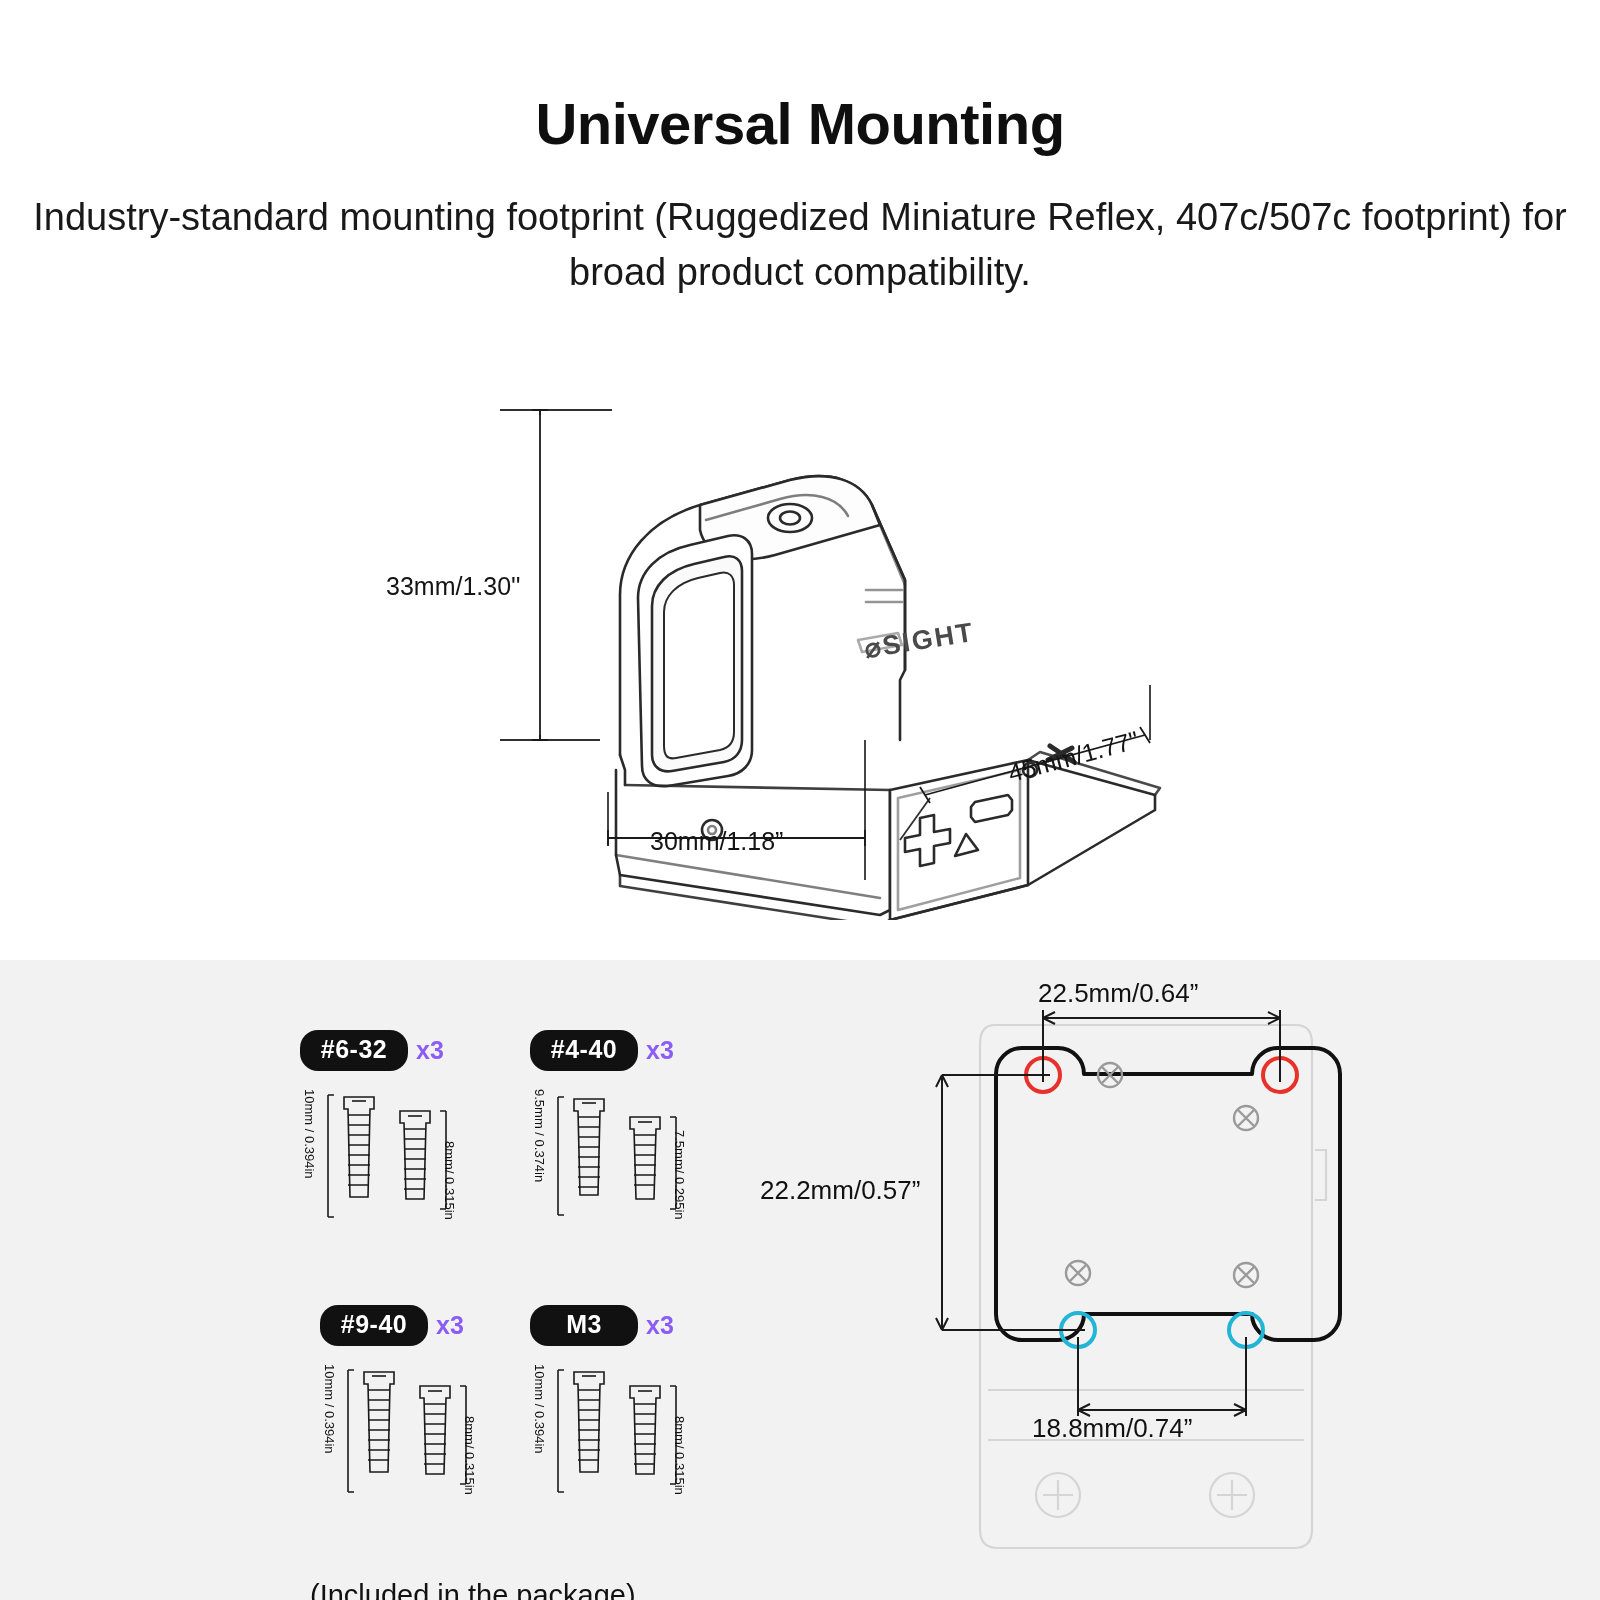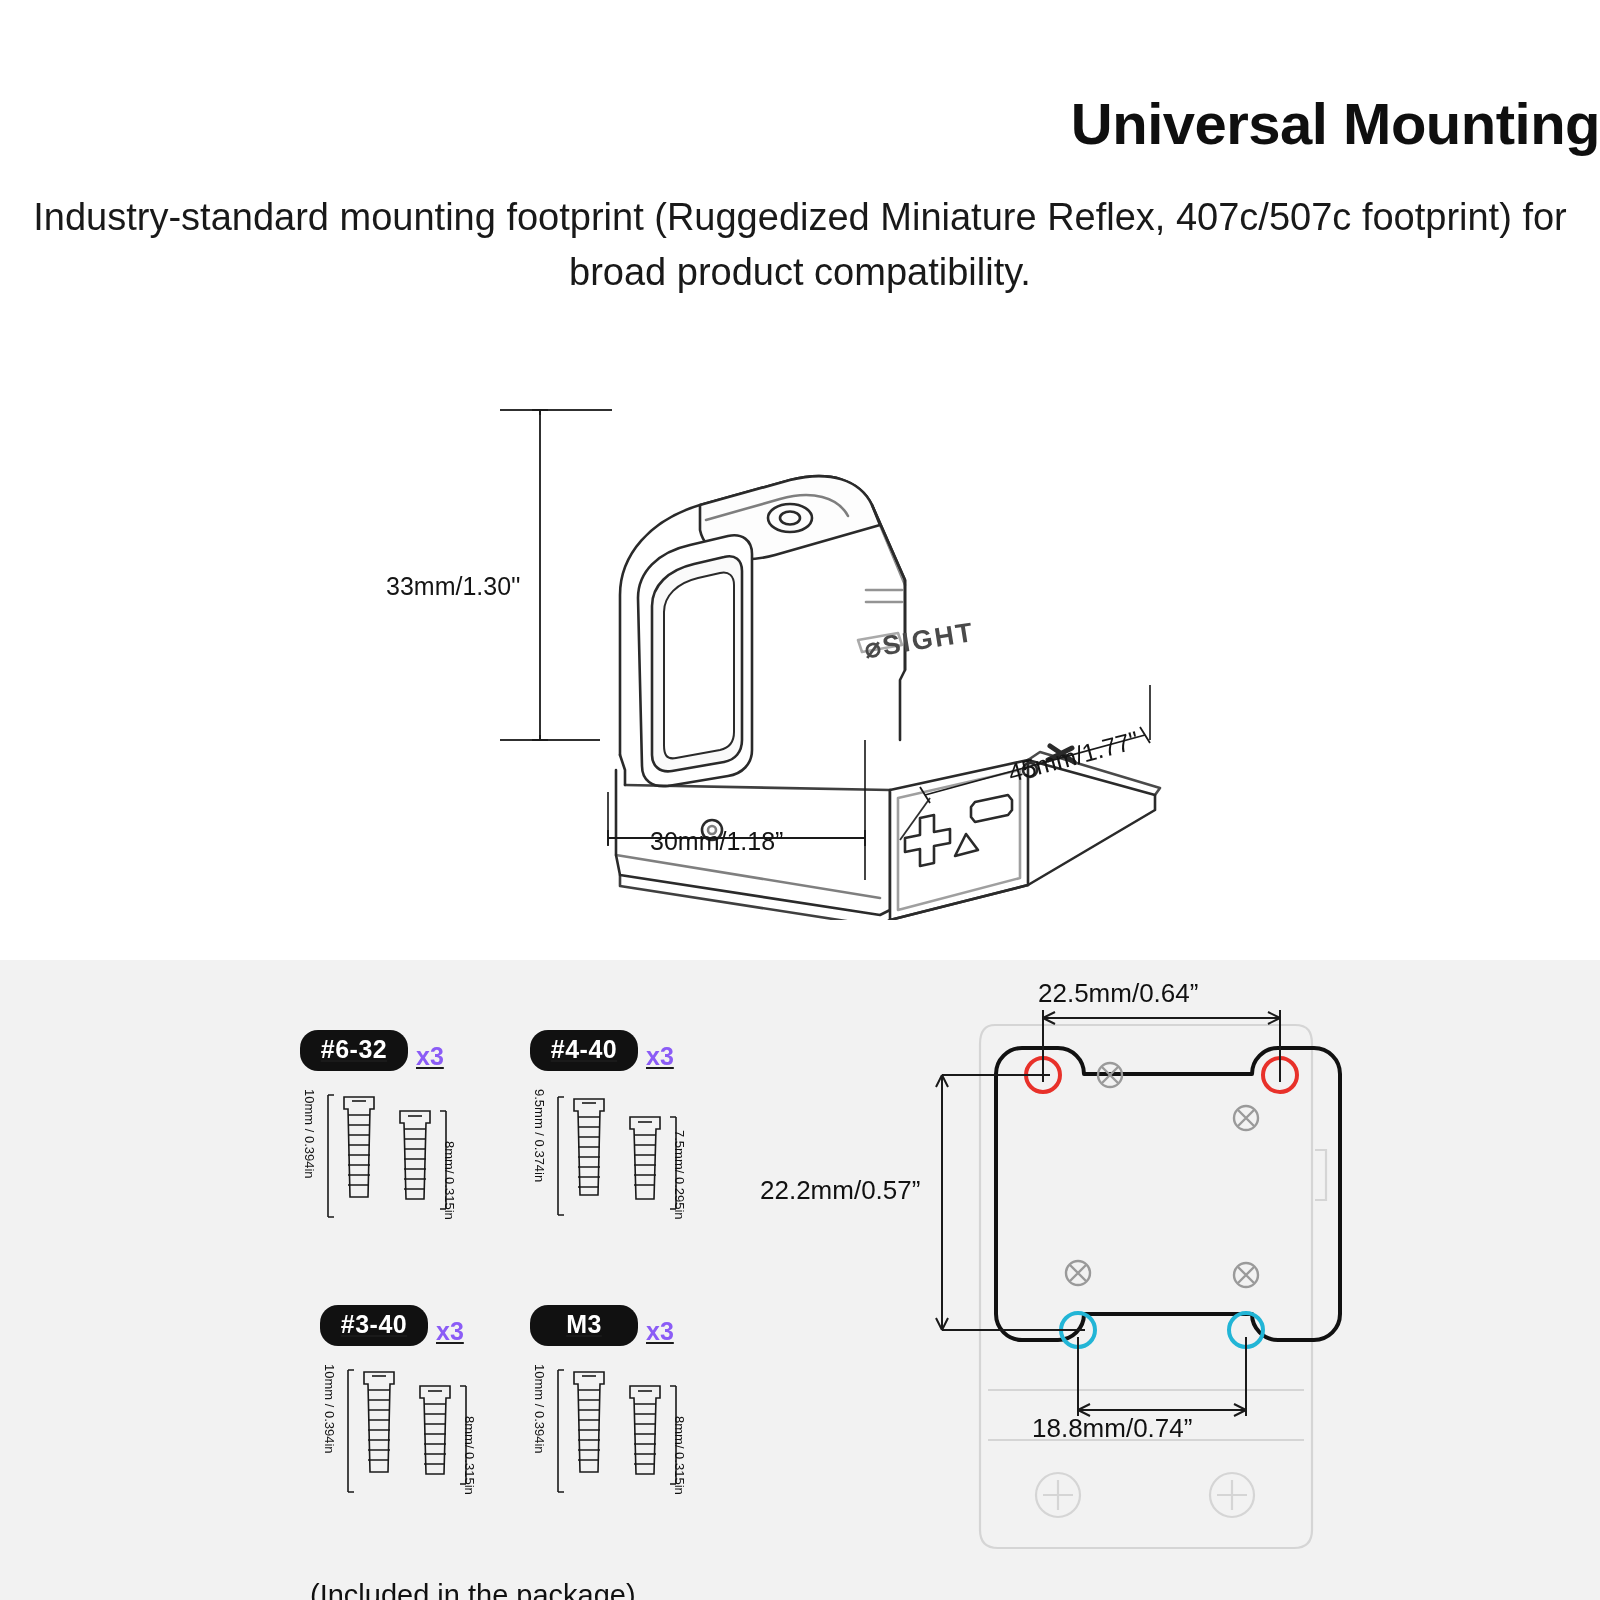--- a/index.html
+++ b/index.html
@@ -14,21 +14,21 @@
   .page { position: relative; width: 1600px; height: 1600px; }
 
   
   .top-section {
     position: absolute; left: 0; top: 0;
     width: 1600px; height: 960px;
     background: #ffffff;
   }
   .title {
     position: absolute; top: 90px; left: 0; width: 1600px;
-    text-align: right;
+    text-align: center;
     font-size: 58px; font-weight: 700; letter-spacing: -0.5px;
     color: #0f0f0f;
   }
   .subtitle {
     position: absolute; top: 190px; left: 50%; transform: translateX(-50%);
     width: 1540px;
     text-align: center;
     font-size: 38px; line-height: 1.45; font-weight: 400;
     color: #191919;
   }
@@ -50,21 +50,21 @@
   }
 
   .screws-area { position: absolute; left: 300px; top: 70px; width: 450px; height: 560px; }
 
   .screw-group { position: absolute; width: 215px; }
   .sg-0 { left: 0px;   top: 0px; }
   .sg-1 { left: 230px; top: 0px; }
   .sg-2 { left: 20px;  top: 275px; }
   .sg-3 { left: 230px; top: 275px; }
 
-  .pill-row { display: flex; align-items: flex-end; gap: 8px; text-decoration: underline; }
+  .pill-row { display: flex; align-items: center; gap: 8px; }
   .pill {
     background: #111111; color: #ffffff;
     border-radius: 18px;
     font-size: 25px; font-weight: 700;
     padding: 5px 18px 7px 18px;
     letter-spacing: 0.5px;
     min-width: 108px; text-align: center;
   }
   .qty { font-size: 25px; font-weight: 600; color: #8b5cf6; }
 
@@ -233,21 +233,21 @@
               <path d="M140 28 L146 28 M146 28 L146 120 M140 120 L146 120"></path>
             </g>
           </svg>
           <span class="vlabel left">9.5mm / 0.374in</span>
           <span class="vlabel right" style="right:58px; bottom:4px;">7.5mm/ 0.295in</span>
         </div>
       </div>
 
       <div class="screw-group sg-2">
         <div class="pill-row">
-          <span class="pill">#3-40</span>
+          <span class="pill">#9-40</span>
           <span class="qty">x3</span>
         </div>
         <div class="screw-draw">
           <svg width="215" height="135" viewBox="0 0 215 135">
             <g fill="none" stroke="#1a1a1a" stroke-width="1.6">
               <path d="M28 6 L34 6 M28 6 L28 128 M28 128 L34 128"></path>
               <path d="M44 8 h30 v12 h-4 l-2 88 h-18 l-2 -88 h-4 z"></path>
               <path d="M48 26 h22 M48 36 h22 M48 46 h22 M48 56 h22 M48 66 h22 M48 76 h22 M48 86 h22 M48 96 h21"></path>
               <path d="M52 12 h14"></path>
               <path d="M100 22 h30 v12 h-4 l-2 76 h-18 l-2 -76 h-4 z"></path>

